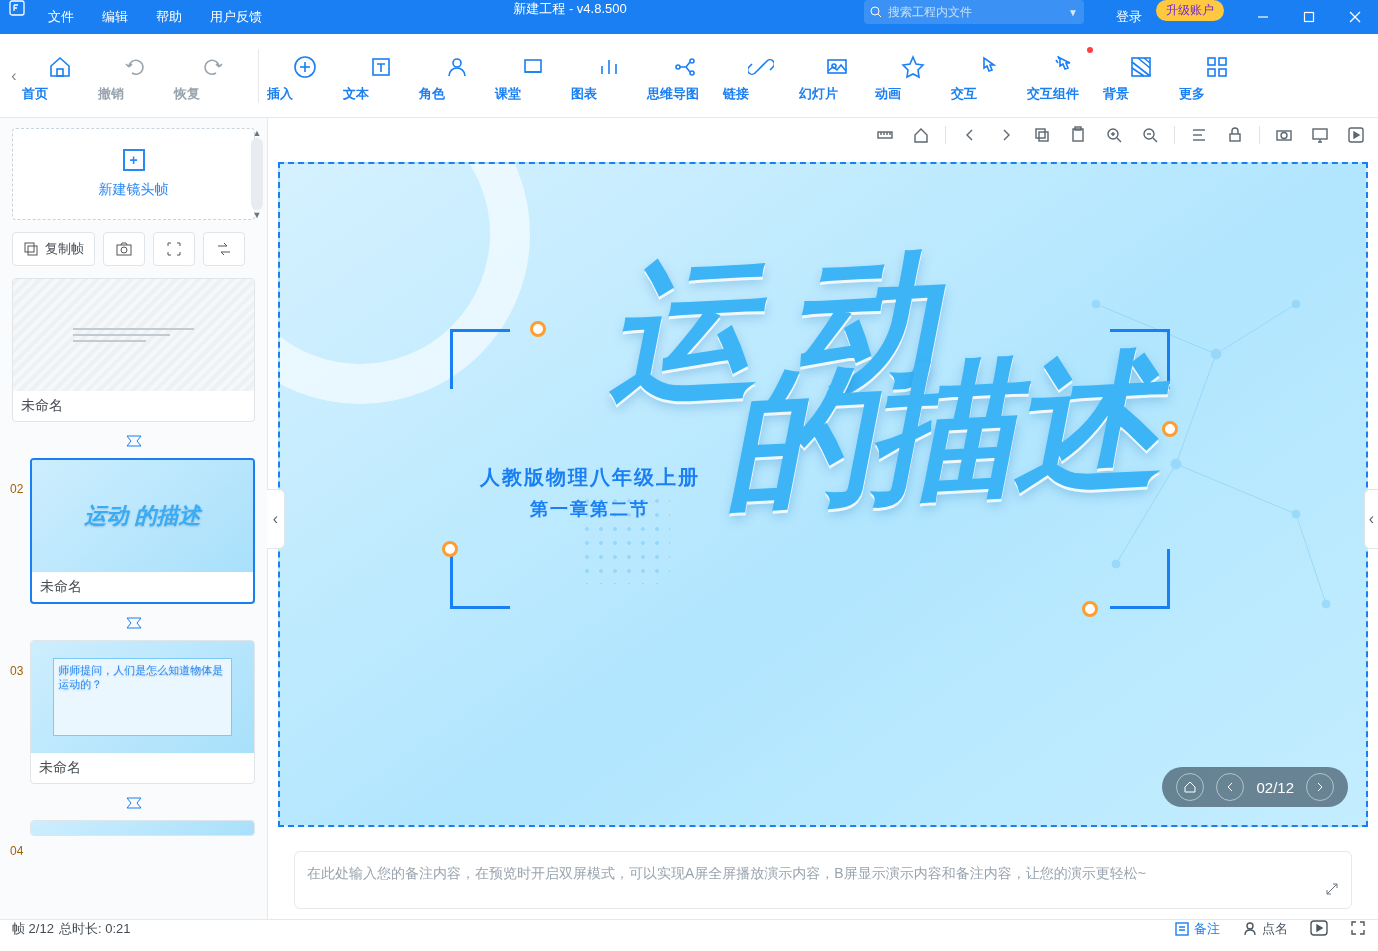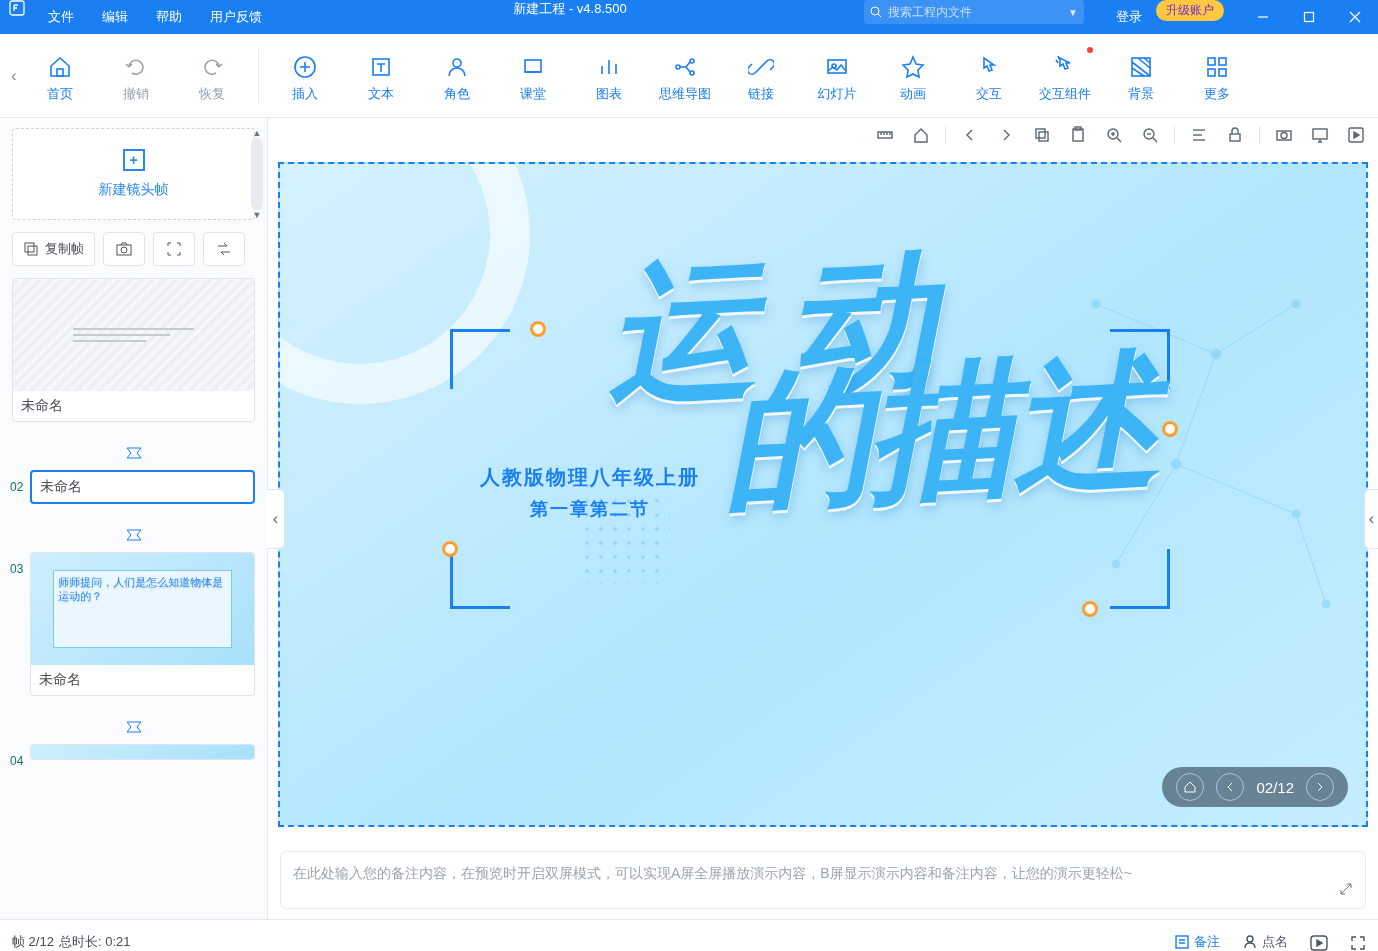--- a/index.html
+++ b/index.html
@@ -15,40 +15,40 @@
 .search-wrap input::placeholder { color: rgba(255,255,255,.7); }
 .search-caret { margin-left: 6px; font-size: 10px; opacity: .8; }
 .login { padding: 0 12px; }
 .upgrade { background: #ffc83f; color: #6d28d9; border-radius: 12px; padding: 2px 10px; font-size: 12px; margin-right: 16px; cursor: pointer; }
 .win-btn { width: 46px; height: 34px; display: flex; align-items: center; justify-content: center; cursor: pointer; }
 .win-btn svg { stroke: #fff; stroke-width: 1.2; fill: none; }
 
 
 .toolbar { height: 84px; display: flex; align-items: center; border-bottom: 1px solid #e6e8eb; padding: 0 6px; position: relative; }
 .tb-collapse { width: 16px; display: flex; align-items: center; justify-content: center; color: #888; cursor: pointer; }
-.tb-btn { width: 76px; display: flex; flex-direction: column; align-items: center; justify-content: center; cursor: pointer; font-size: 13px; color: #1a7ff2; }
+.tb-btn { width: 76px; display: flex; flex-direction: column; justify-content: center; cursor: pointer; font-size: 13px; color: #1a7ff2; font-weight: bold; }
 .tb-btn.gray { color: #9aa4ae; }
 .tb-btn .ic { height: 36px; display: flex; align-items: center; justify-content: center; }
 .tb-btn .ic svg { stroke: currentColor; fill: none; stroke-width: 1.6; }
 .tb-sep { width: 1px; height: 54px; background: #e6e8eb; margin: 0 8px; }
 .red-dot { position: absolute; top: -2px; right: 10px; width: 6px; height: 6px; border-radius: 50%; background: #ff4040; }
 .tb-btn { position: relative; }
 
 
 .main { flex: 1; display: flex; min-height: 0; }
 .side { width: 268px; border-right: 1px solid #e6e8eb; display: flex; flex-direction: column; background: #fafbfc; }
 .side-scroll { flex: 1; overflow: auto; padding: 10px 12px; position: relative; }
 .new-frame-box { border: 1px dashed #c8d3dc; border-radius: 4px; height: 92px; display: flex; flex-direction: column; align-items: center; justify-content: center; color: #2a8af5; font-size: 14px; cursor: pointer; background: #fff; }
 .new-frame-box .plus { width: 22px; height: 22px; border: 2px solid #2a8af5; display: flex; align-items: center; justify-content: center; color: #2a8af5; font-weight: bold; position: relative; margin-bottom: 10px; }
 .side-actions { display: flex; gap: 8px; margin: 12px 0; }
 .chip { flex-shrink: 0; border: 1px solid #e0e5ea; background: #fff; border-radius: 4px; height: 34px; display: flex; align-items: center; justify-content: center; font-size: 13px; color: #454b52; cursor: pointer; }
 .chip.copy { padding: 0 10px; }
 .chip.icon { width: 42px; }
-.thumb-wrap { margin-bottom: 20px; position: relative; }
-.thumb-num { position: absolute; left: -2px; top: 10px; font-size: 12px; color: #0f766e; }
+.thumb-wrap { margin-bottom: 8px; position: relative; }
+.thumb-num { position: absolute; left: -2px; top: 24px; font-size: 12px; color: #a16207; }
 .thumb { border: 1px solid #e0e5ea; border-radius: 4px; background: #fff; overflow: hidden; margin-left: 0; }
 .thumb.selected { border: 2px solid #1a7ff2; }
 .thumb-img { height: 112px; background: #fff; position: relative; }
 .thumb-img.striped { background: repeating-linear-gradient(-45deg,#f5f7f9,#f5f7f9 4px,#eef1f4 4px,#eef1f4 8px); display: flex; flex-direction: column; align-items: center; justify-content: center; }
 .stripe-lines { width: 50%; }
 .stripe-lines div { height: 2px; background: #c2cad2; margin: 4px 0; }
 .thumb-img.blue { background: linear-gradient(140deg,#cdeefe,#a8e0fb); display: flex; align-items: center; justify-content: center; color: #3babf3; font-weight: 800; font-style: italic; font-size: 22px; text-shadow: 0 1px 2px rgba(0,80,140,.25); }
 .thumb-img.blue.smaller { font-size: 11px; }
 .thumb-title { padding: 6px 8px; font-size: 14px; color: #454b52; }
 .timeline-mark { display: flex; justify-content: center; padding: 4px 0 10px; }
@@ -79,25 +79,25 @@
 .subtitle-group .l2 { font-size: 18px; margin-top: 6px; }
 .big-title { position: absolute; left: 330px; top: 90px; font-size: 148px; font-weight: 900; color: #3cb4f6; letter-spacing: -4px; line-height: .9; font-style: italic; text-shadow: 0 3px 0 rgba(255,255,255,.85),0 6px 12px rgba(0,100,180,.25); transform: rotate(-3deg); }
 .big-title .row2 { margin-left: 110px; margin-top: -20px; }
 .panel-collapse-left { position: absolute; left: -1px; top: 50%; transform: translateY(-50%); width: 18px; height: 60px; background: #fff; border: 1px solid #e0e5ea; border-left: none; border-radius: 0 6px 6px 0; display: flex; align-items: center; justify-content: center; color: #5b6670; cursor: pointer; z-index: 5; }
 .panel-collapse-right { position: absolute; right: 0; top: 50%; transform: translateY(-50%); width: 14px; height: 60px; background: #fff; border: 1px solid #e0e5ea; border-right: none; border-radius: 6px 0 0 6px; display: flex; align-items: center; justify-content: center; color: #5b6670; cursor: pointer; z-index: 5; }
 .canvas-nav { position: absolute; right: 18px; bottom: 18px; background: rgba(30,45,60,.55); border-radius: 20px; height: 40px; padding: 0 14px; display: flex; align-items: center; gap: 12px; color: #fff; font-size: 15px; }
 .canvas-nav .nbtn { width: 28px; height: 28px; border-radius: 50%; border: 1px solid rgba(255,255,255,.5); display: flex; align-items: center; justify-content: center; cursor: pointer; }
 .canvas-nav svg { stroke: #fff; fill: none; }
 
 
-.notes { border: 1px solid #e6e8eb; border-radius: 6px; margin: 8px 12px 10px; padding: 10px 36px 10px 12px; font-size: 14px; color: #9aa4ae; position: relative; line-height: 1.7; min-height: 58px; }
+.notes { border: 1px solid #e6e8eb; border-radius: 6px; margin: 8px 26px 10px; padding: 10px 36px 10px 12px; font-size: 14px; color: #9aa4ae; position: relative; line-height: 1.7; min-height: 58px; }
 .notes .expand { position: absolute; right: 8px; bottom: 8px; width: 22px; height: 22px; display: flex; align-items: center; justify-content: center; cursor: pointer; color: #6a7580; }
 
 
-.status { height: 32px; border-top: 1px solid #e6e8eb; display: flex; align-items: flex-end; padding: 0 12px; font-size: 13px; color: #454b52; }
+.status { height: 32px; border-top: 1px solid #e6e8eb; display: flex; align-items: flex-start; padding: 0 12px; font-size: 13px; color: #454b52; }
 .status .sp { flex: 1; }
 .status .sbtn { display: flex; align-items: center; gap: 4px; margin-left: 22px; cursor: pointer; color: #4a5661; }
 .status .sbtn.primary { color: #1a7ff2; }
 .status .sbtn svg { stroke: currentColor; fill: none; stroke-width: 1.4; }
 </style>
 </head>
 <body>
 
 <div class="titlebar">
   <div class="app-icon">
@@ -345,20 +345,24 @@
       </div>
       <div class="timeline-mark">
           <svg width="18" height="14" viewBox="0 0 18 14">
             <path d="M2 2h14l-4 5 4 5H2l4-5z"></path>
           </svg>
         </div>
 
       <div class="thumb-wrap">
         <span class="thumb-num">02</span>
         <div class="thumb selected" style="margin-left:18px">
+            <div class="thumb-img blue">
+              <div style="text-align:center;line-height:1">运动
+的描述</div>
+            </div>
           <div class="thumb-title">未命名</div>
           </div>
       </div>
       <div class="timeline-mark">
           <svg width="18" height="14" viewBox="0 0 18 14">
             <path d="M2 2h14l-4 5 4 5H2l4-5z"></path>
           </svg>
         </div>
 
       <div class="thumb-wrap">

